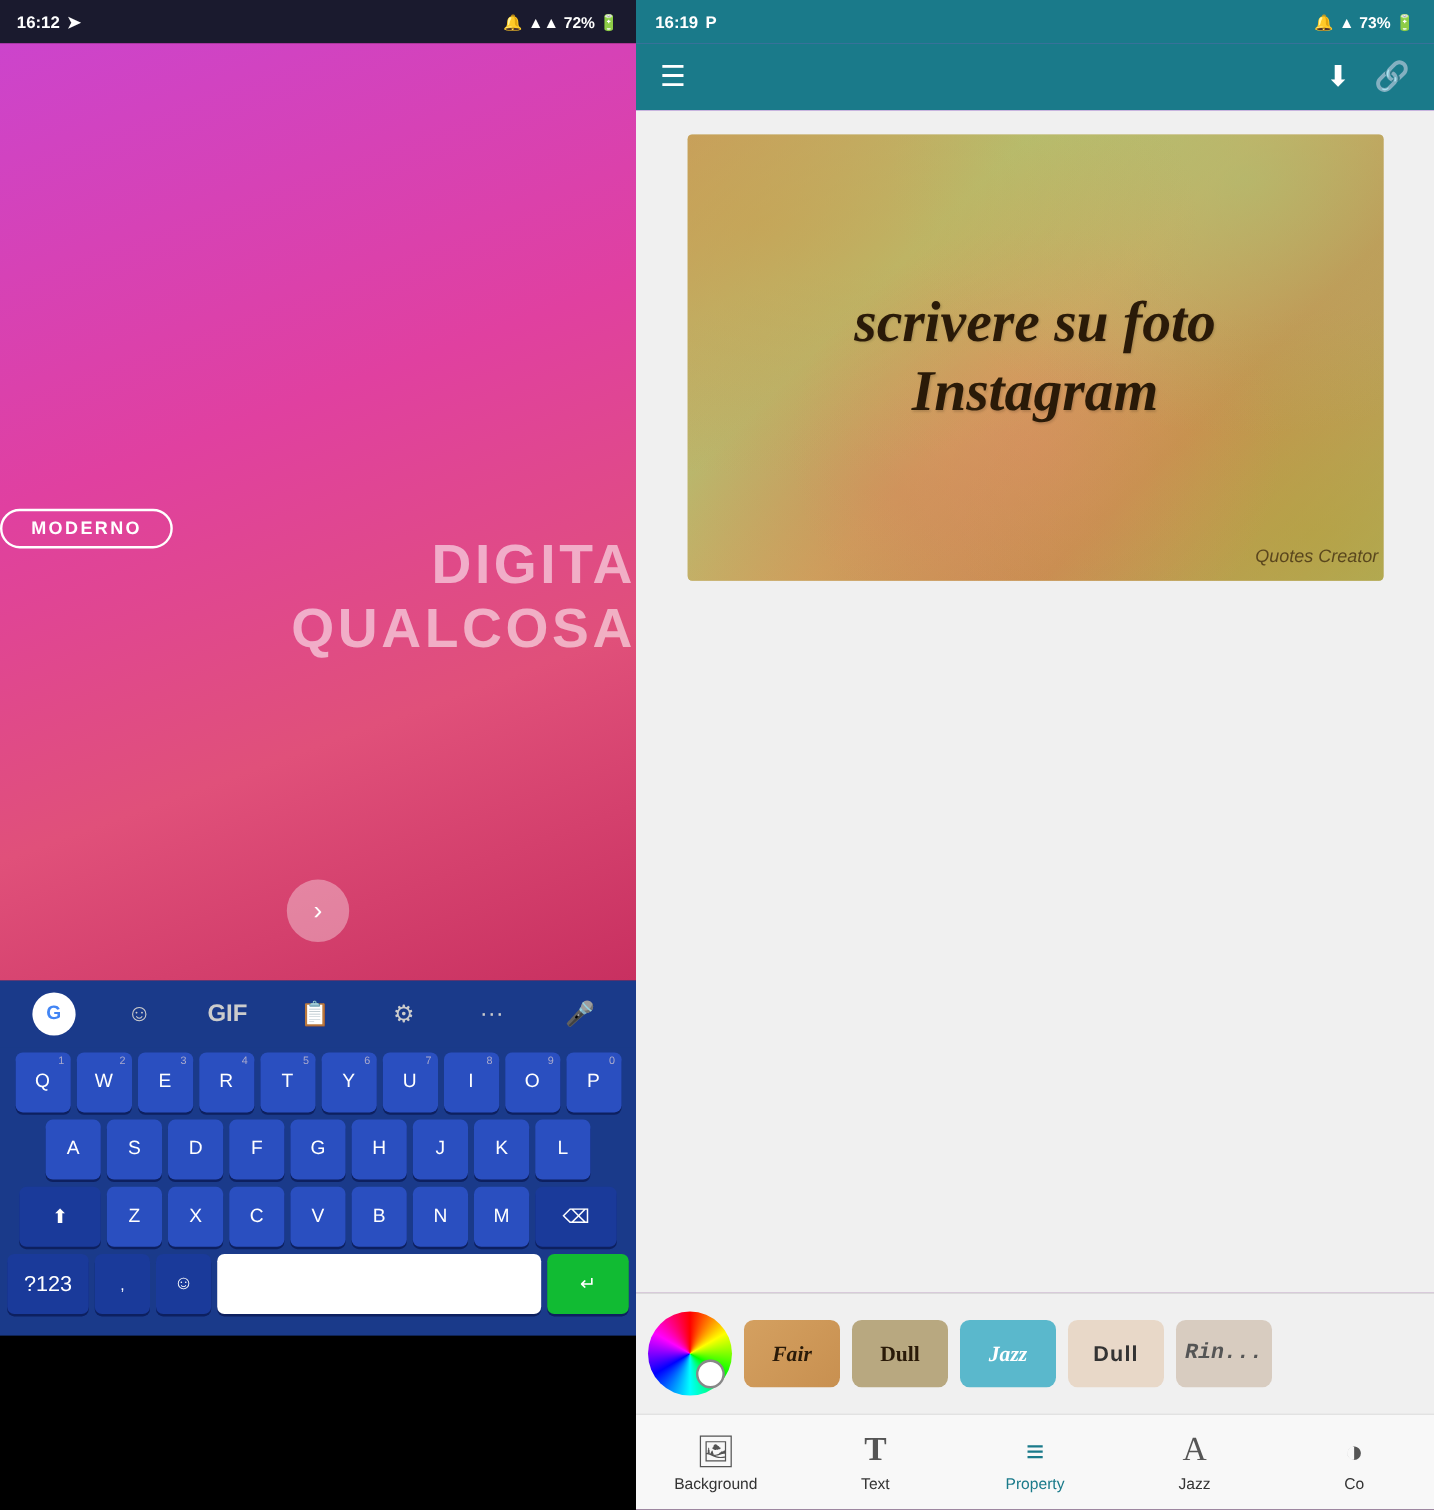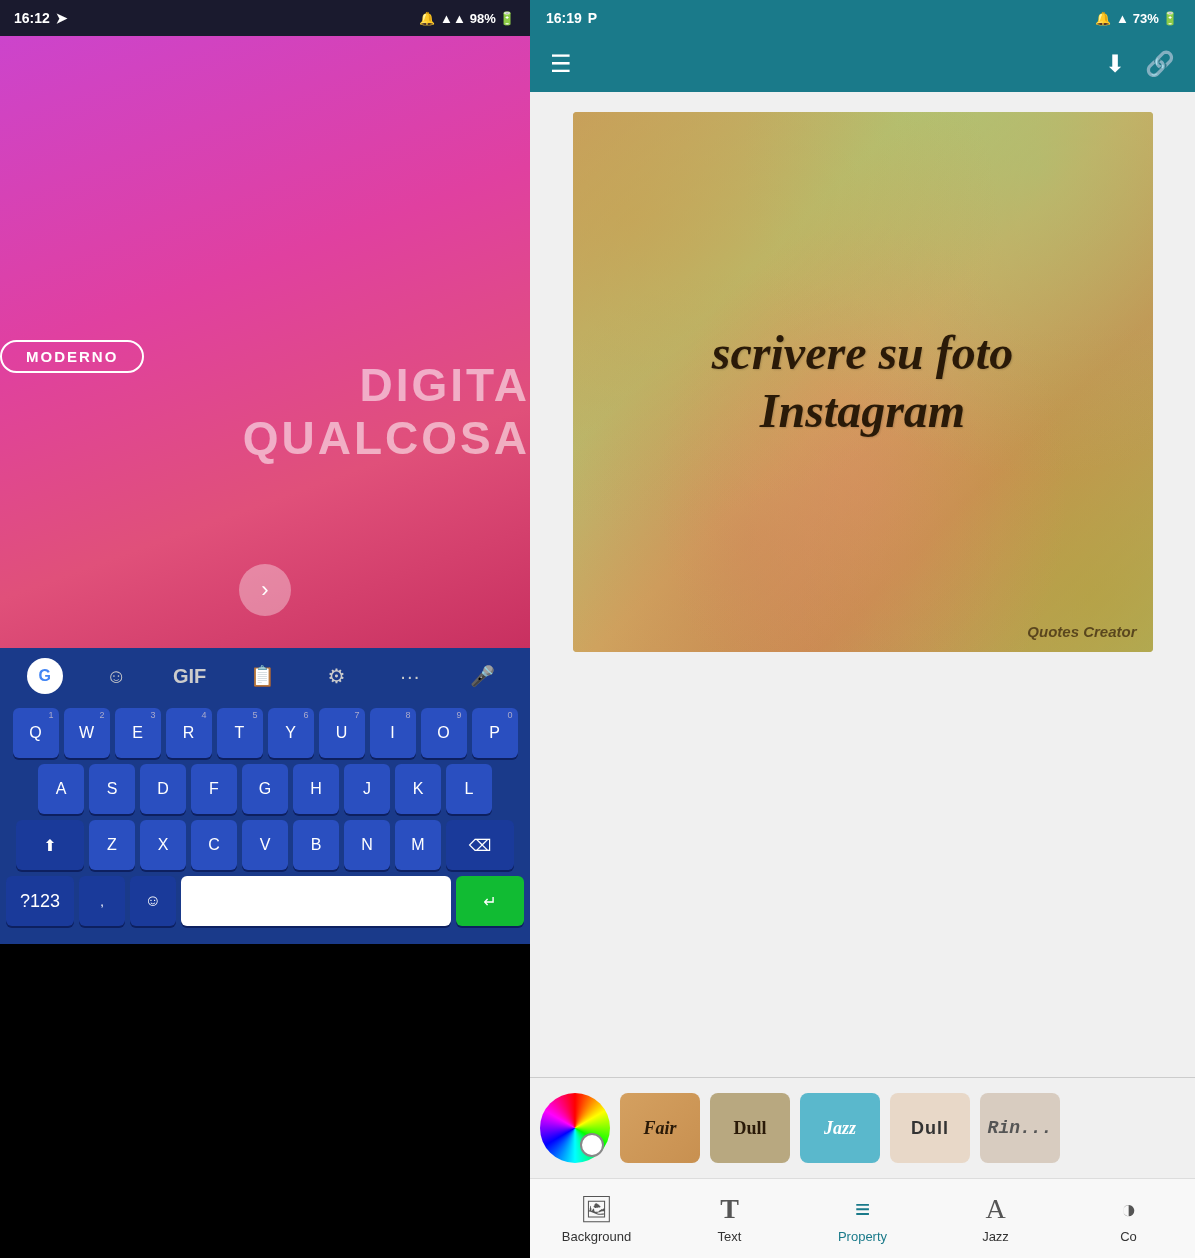--- a/index.html
+++ b/index.html
@@ -8,21 +8,21 @@
       height: 1258px;
       display: flex;
       font-family: sans-serif;
       overflow: hidden;
       background: #000;
     }
 
     
     .left-panel {
       width: 530px;
-      height: 944px;
+      height: 1113px;
       display: flex;
       flex-direction: column;
       background: #000;
       position: relative;
     }
 
     .left-status-bar {
       height: 36px;
       background: #1a1a2e;
       display: flex;
@@ -211,21 +211,21 @@
       background: #f0f0f0;
       display: flex;
       flex-direction: column;
       align-items: center;
       padding: 20px 0;
       overflow: hidden;
     }
 
     .quote-image {
       width: 580px;
-      height: 540px;
+      height: 372px;
       border-radius: 4px;
       overflow: hidden;
       position: relative;
       background: #c8b87a;
       display: flex;
       align-items: center;
       justify-content: center;
     }
 
     .quote-bg {
@@ -253,25 +253,25 @@
       font-size: 48px;
       font-weight: bold;
       color: #2a1a08;
       line-height: 1.2;
       text-shadow: 1px 1px 2px rgba(0,0,0,0.15);
     }
 
     .quote-watermark {
       position: absolute;
       bottom: 12px;
-      right: 16px;
+      right: 4px;
       color: rgba(50,30,10,0.7);
       font-size: 15px;
       font-style: italic;
-      font-weight: 700;
+      font-weight: 400;
       z-index: 3;
     }
 
     
     .right-bottom {
       background: #f0f0f0;
       border-top: 1px solid #ccc;
     }
 
     .theme-strip {
@@ -310,21 +310,21 @@
       height: 20px;
       border-radius: 50%;
       background: #fff;
       right: 6px;
       bottom: 6px;
       border: 2px solid #888;
     }
 
     .theme-card {
       width: 80px;
-      height: 70px;
+      height: 56px;
       border-radius: 8px;
       flex-shrink: 0;
       display: flex;
       align-items: center;
       justify-content: center;
       cursor: pointer;
       overflow: hidden;
       position: relative;
     }
 
@@ -389,21 +389,21 @@
 <div class="left-panel">
 
   <div class="left-status-bar">
     <div class="status-left">
       <span>16:12</span>
       <span>➤</span>
     </div>
     <div class="status-right">
       <span>🔔</span>
       <span>▲▲</span>
-      <span>98%</span>
+      <span>72%</span>
       <span>🔋</span>
     </div>
   </div>
 
   <div class="left-gradient-area">
     <div class="moderno-badge">MODERNO</div>
     <div class="digita-text">DIGITA QUALCOSA</div>
     <div class="next-arrow">›</div>
   </div>
 

